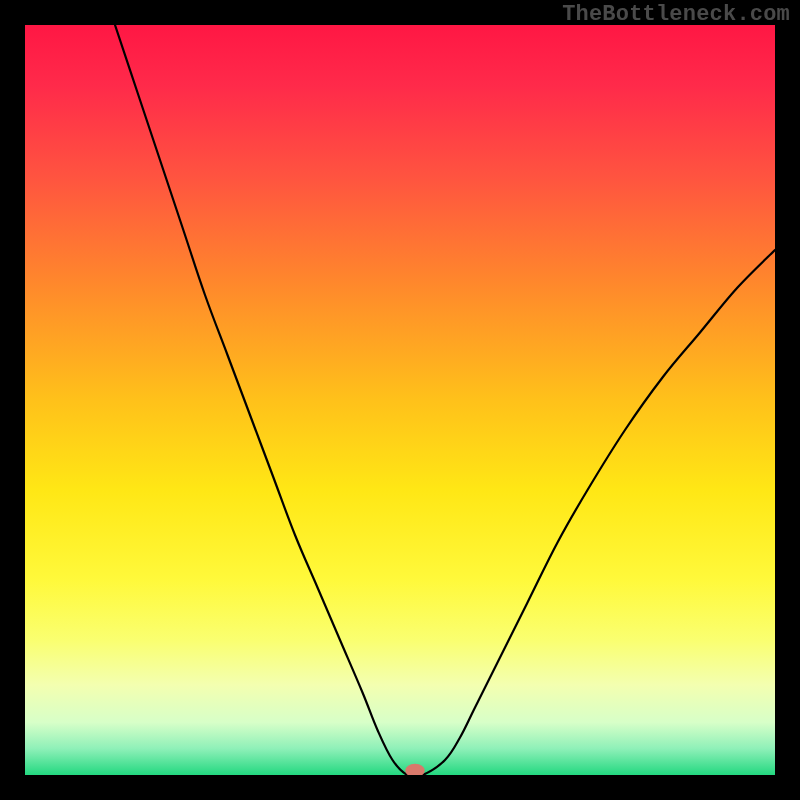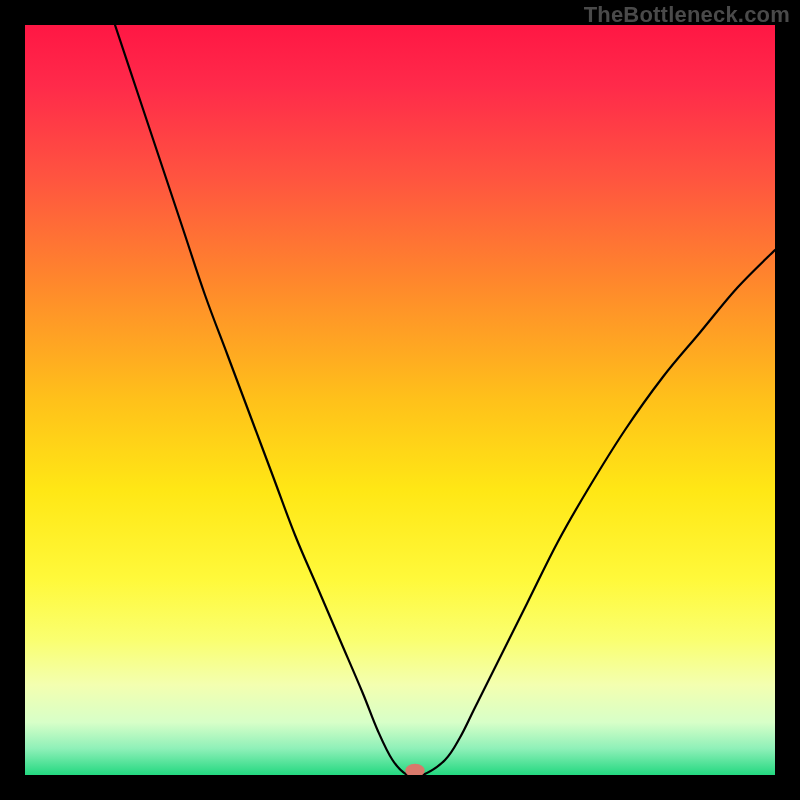--- a/index.html
+++ b/index.html
@@ -20,20 +20,21 @@
   .watermark {
     position: absolute;
     top: 2px;
     right: 10px;
     color: #4a4a4a;
     font-size: 22px;
     font-weight: 600;
     letter-spacing: 0.2px;
     z-index: 5;
     user-select: none;
+    font-family: Liberation Mono, monospace;
   }
   svg.plot {
     position: absolute;
     left: 25px;
     top: 25px;
     width: 750px;
     height: 750px;
     display: block;
   }
 </style>

